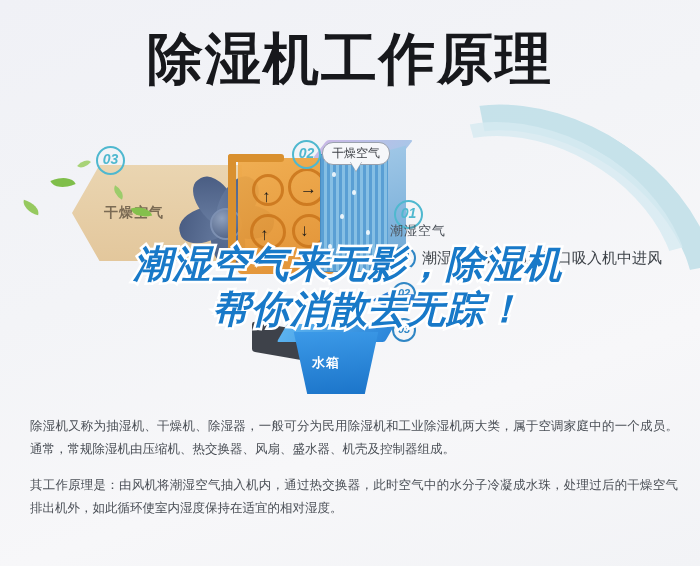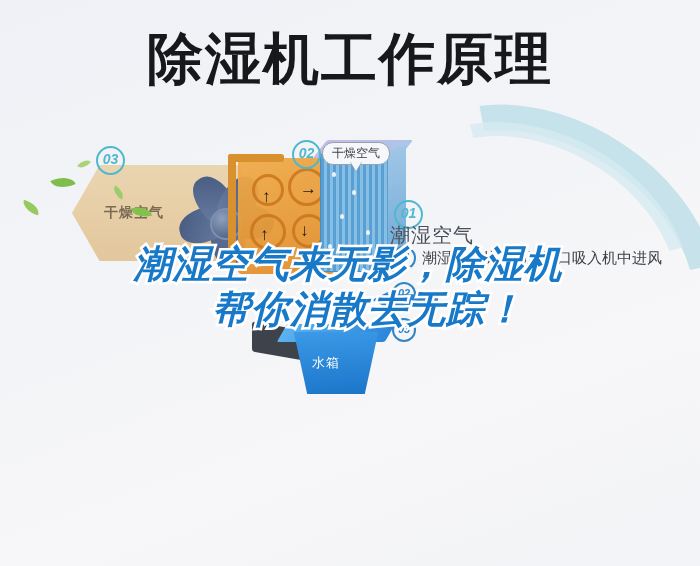--- a/index.html
+++ b/index.html
@@ -121,21 +121,21 @@
     position:absolute;left:288px;top:222px;width:96px;height:62px;
     background:linear-gradient(175deg,#3c9ae8 0%,#1b74c9 100%);
     clip-path:polygon(6% 0%,94% 0%,80% 100%,20% 100%);
   }
   .tank-lid{
     position:absolute;left:282px;top:214px;width:108px;height:18px;
     background:linear-gradient(100deg,#5cb3ef,#2b86da);
     transform:skewX(-30deg);border-radius:2px;
   }
   .tank-label{
-    position:absolute;left:312px;top:244px;font-size:13px;color:#ffffff;font-weight:normal;letter-spacing:1px;
+    position:absolute;left:312px;top:244px;font-size:13px;color:#ffffff;font-weight:bold;letter-spacing:1px;
   }
   .tank-dark{
     position:absolute;left:252px;top:216px;width:52px;height:30px;
     background:#2a2f36;transform:skewY(10deg);border-radius:3px;opacity:.9;
   }
 
   
   .badge{
     position:absolute;
     width:25px;height:25px;border-radius:50%;
@@ -156,21 +156,21 @@
     background:#f6f7fa;font-size:12px;color:#3e4147;white-space:nowrap;
   }
   .bubble-tail{
     position:absolute;left:350px;top:51px;width:0;height:0;
     border-left:6px solid transparent;border-right:6px solid transparent;
     border-top:10px solid #f6f7fa;
     filter:drop-shadow(0 1px 0 #9aa1ad);
   }
 
   
-  .lbl{position:absolute;font-size:20px;color:#5c6168;letter-spacing:1px;}
+  .lbl{position:absolute;font-size:13px;color:#5c6168;letter-spacing:1px;}
   .lbl.humid{left:390px;top:112px;color:#4a5058;}
 
   
   .legend{position:absolute;left:392px;top:246px;width:300px;}
   .legend .row{
     display:flex;align-items:center;margin-bottom:12px;
     font-size:15px;color:#3d4248;white-space:nowrap;
   }
   .legend .row .num{
     display:inline-block;width:20px;height:20px;border-radius:50%;
@@ -282,14 +282,18 @@
     <div class="row">
       <span class="num">03</span>
     </div>
   </div>
 
   <div class="overlay">
     <span class="ln1">潮湿空气来无影，除湿机</span>
     <span class="ln2">帮你消散去无踪！</span>
   </div>
 
+  <div class="copy">
+    <p>除湿机又称为抽湿机、干燥机、除湿器，一般可分为民用除湿机和工业除湿机两大类，属于空调家庭中的一个成员。通常，常规除湿机由压缩机、热交换器、风扇、盛水器、机壳及控制器组成。</p>
+    <p>其工作原理是：由风机将潮湿空气抽入机内，通过热交换器，此时空气中的水分子冷凝成水珠，处理过后的干燥空气排出机外，如此循环使室内湿度保持在适宜的相对湿度。</p>
+  </div>
 
 </div>
 
 </body></html>

